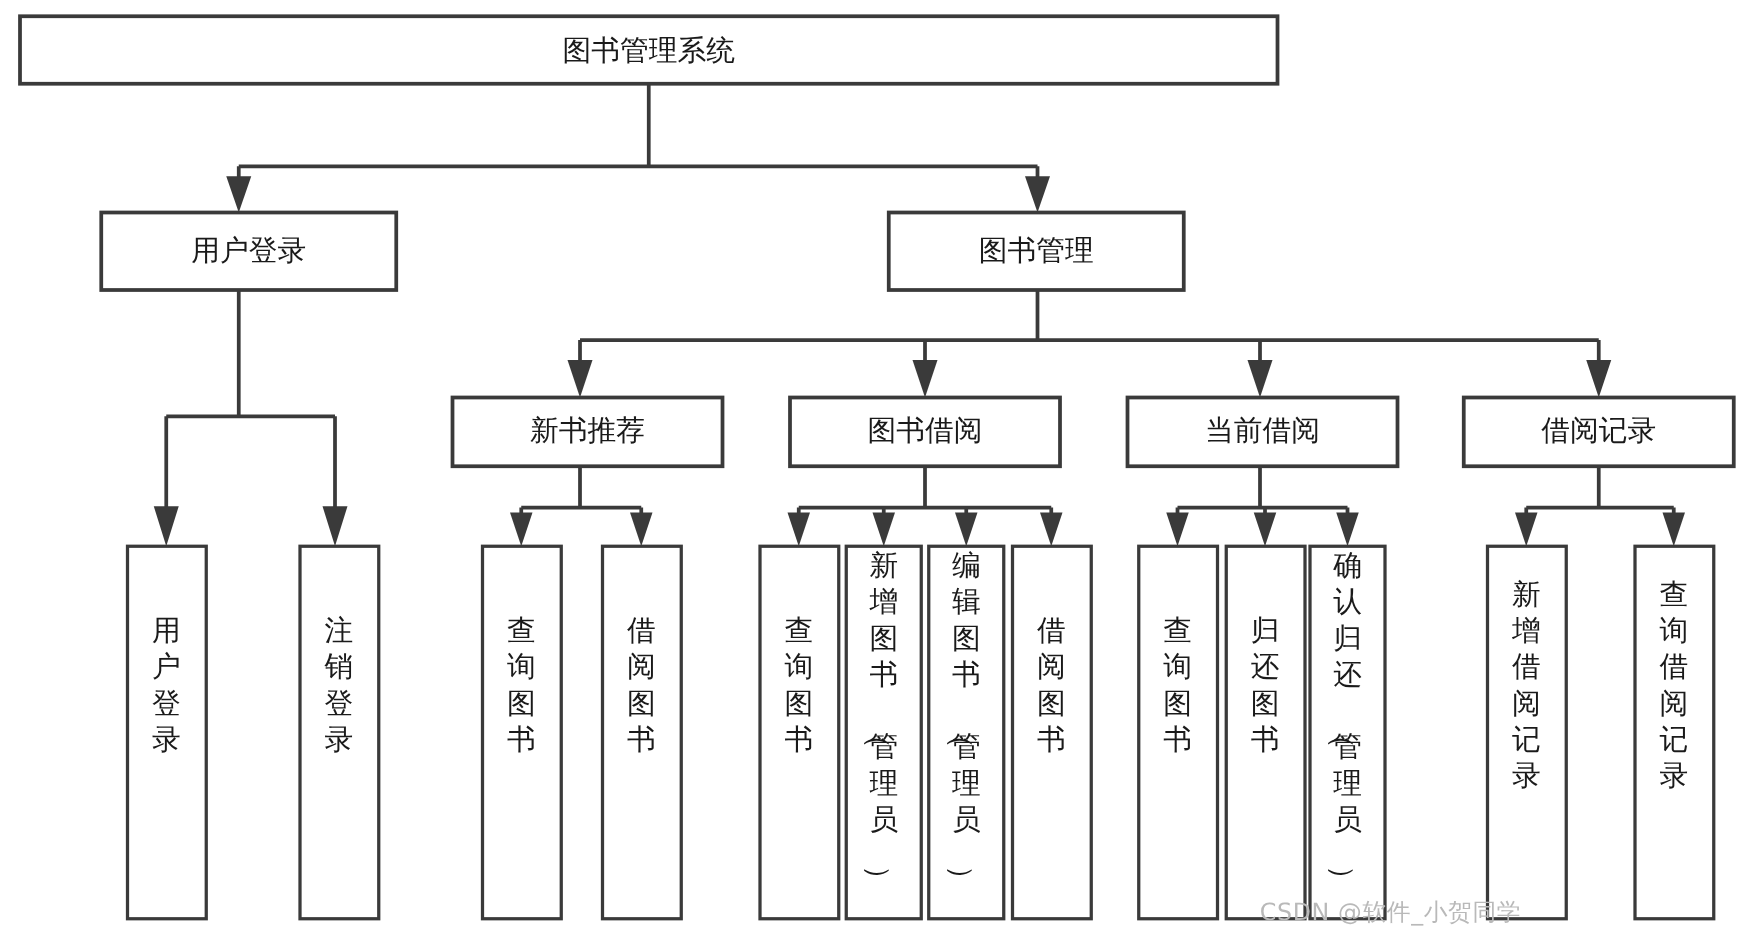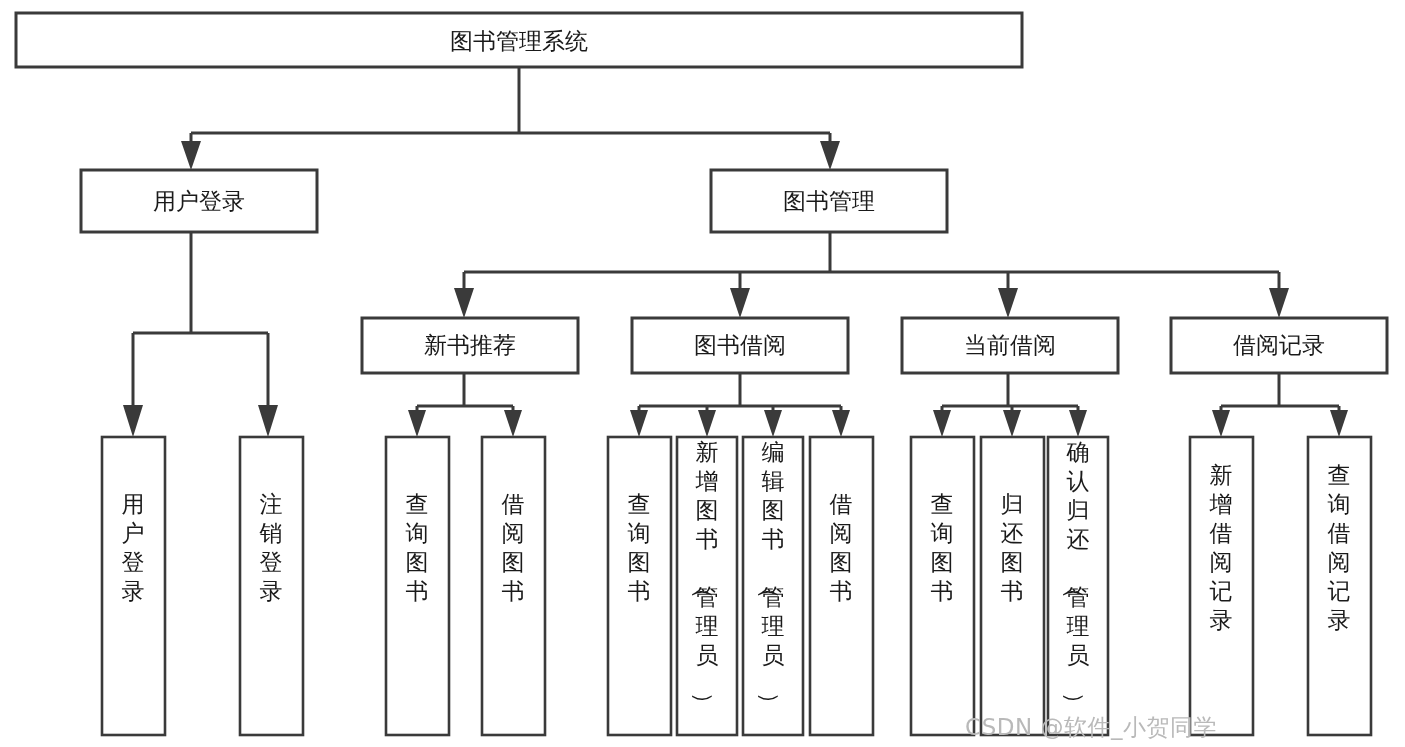--- a/index.html
+++ b/index.html
@@ -56,21 +56,21 @@
     font-family: "DejaVu Sans", "Liberation Sans", sans-serif;
     font-size: 23px;
     fill: #1a1a1a;
     text-anchor: middle;
   }
   .watermark-text {
     position: absolute;
     right: 8px;
     bottom: 4px;
     font-family: "DejaVu Sans", "Liberation Sans", sans-serif;
-    font-size: 23px;
+    font-size: 19px;
     color: #b9b9b9;
     letter-spacing: 0.5px;
     white-space: nowrap;
     pointer-events: none;
   }
 </style>
 </head>
 <body>
 
 <div id="diagram-root">

